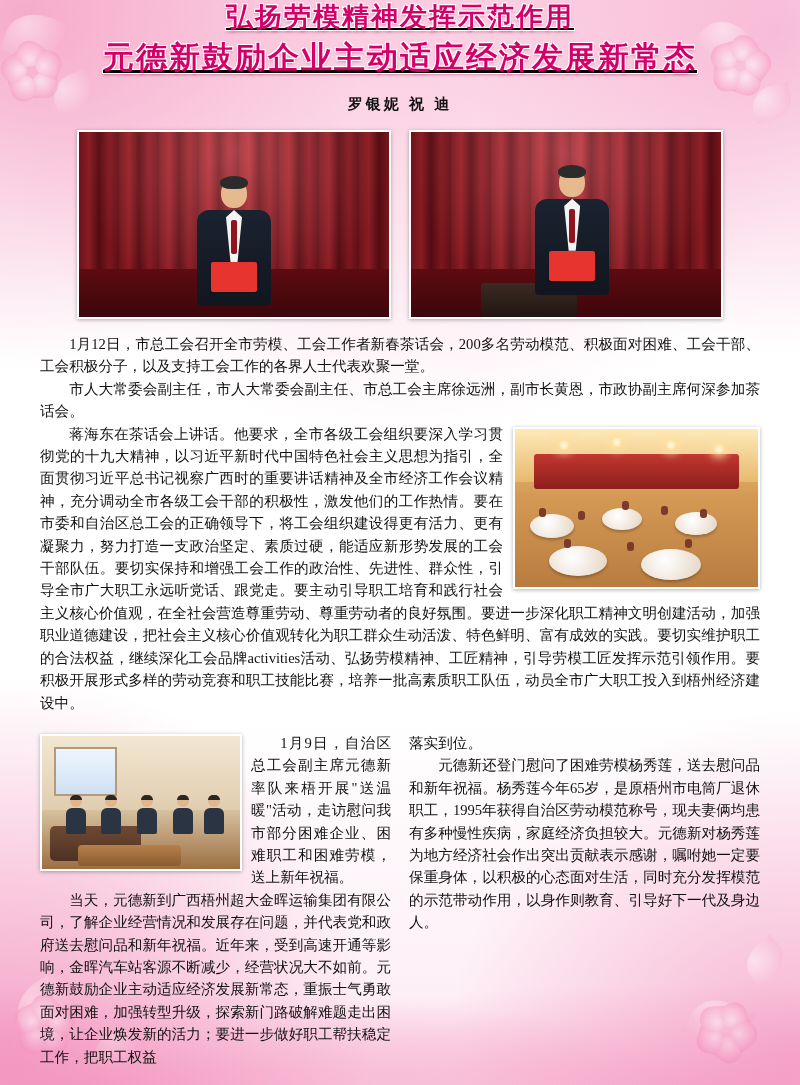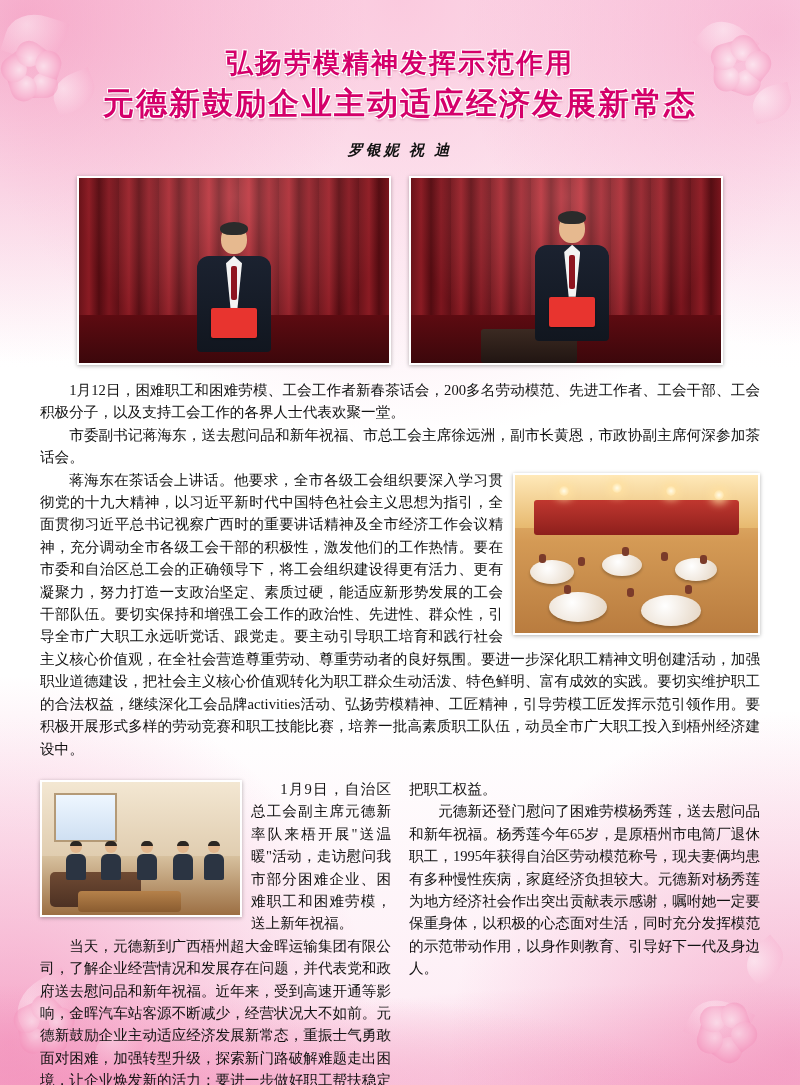--- a/index.html
+++ b/index.html
@@ -42,40 +42,39 @@
   }
   .inner{
     position:absolute;inset:0;
     padding:0 40px;
     box-sizing:border-box;
   }
 
   
   .headline{
     text-align:center;
-    padding-top:46px;
+    text-decoration:underline;
   }
   .headline .l1,.headline .l2{
     font-family:"Liberation Sans", sans-serif;
     font-weight:bold;
     color:#d4006a;
     letter-spacing:2px;
     text-shadow:
       -1px -1px 0 #fff, 1px -1px 0 #fff, -1px 1px 0 #fff, 1px 1px 0 #fff,
       0 2px 3px rgba(150,0,70,.35);
   }
   .headline .l1{font-size:27px;line-height:34px;}
   .headline .l2{font-size:31px;line-height:42px;margin-top:3px;}
   .byline{
     text-align:center;
     margin-top:16px;
     font-family:"Liberation Sans", sans-serif;
     font-size:15px;font-weight:bold;color:#111;
     letter-spacing:3px;
-    font-style:italic;
   }
 
   
   .photo-row{
     display:flex;justify-content:center;gap:18px;
     margin-top:16px;
   }
   .photo{
     width:310px;height:185px;
     border:2px solid #fff;
@@ -316,22 +315,22 @@
             <div class="p-tie"></div>
             <div class="p-paper"></div>
           </div>
         </div>
       </div>
 
     </div>
 
     <div class="article">
 
-      <p>1月12日，困难职工和困难劳模、工会工作者新春茶话会，200多名劳动模范、先进工作者、工会干部、工会积极分子，以及支持工会工作的各界人士代表欢聚一堂。</p>
-      <p>市委副书记蒋海东，送去慰问品和新年祝福、市总工会主席徐远洲，副市长黄恩，市政协副主席何深参加茶话会。</p>
+      <p>1月12日，市总工会召开全市劳模、工会工作者新春茶话会，200多名劳动模范、积极面对困难、工会干部、工会积极分子，以及支持工会工作的各界人士代表欢聚一堂。</p>
+      <p>市人大常委会副主任，市人大常委会副主任、市总工会主席徐远洲，副市长黄恩，市政协副主席何深参加茶话会。</p>
 
       <div class="float-photo">
         <div class="banquet">
           <div class="ceiling"></div>
           <div class="stagewall"></div>
           <div class="light" style="left:18%;top:7%"></div>
           <div class="light" style="left:40%;top:5%"></div>
           <div class="light" style="left:62%;top:7%"></div>
           <div class="light" style="left:82%;top:10%"></div>
 
@@ -383,21 +382,21 @@
               <div class="h"></div>
                 <div class="b"></div>
             </div>
           </div>
         </div>
         <p>1月9日，自治区总工会副主席元德新率队来梧开展"送温暖"活动，走访慰问我市部分困难企业、困难职工和困难劳模，送上新年祝福。</p>
         <p>当天，元德新到广西梧州超大金晖运输集团有限公司，了解企业经营情况和发展存在问题，并代表党和政府送去慰问品和新年祝福。近年来，受到高速开通等影响，金晖汽车站客源不断减少，经营状况大不如前。元德新鼓励企业主动适应经济发展新常态，重振士气勇敢面对困难，加强转型升级，探索新门路破解难题走出困境，让企业焕发新的活力；要进一步做好职工帮扶稳定工作，把职工权益</p>
       </div>
 
       <div class="col">
-        <p style="text-indent:0;">把职工权益。</p>
+        <p style="text-indent:0;">落实到位。</p>
         <p>元德新还登门慰问了困难劳模杨秀莲，送去慰问品和新年祝福。杨秀莲今年65岁，是原梧州市电筒厂退休职工，1995年获得自治区劳动模范称号，现夫妻俩均患有多种慢性疾病，家庭经济负担较大。元德新对杨秀莲为地方经济社会作出突出贡献表示感谢，嘱咐她一定要保重身体，以积极的心态面对生活，同时充分发挥模范的示范带动作用，以身作则教育、引导好下一代及身边人。</p>
 
       </div>
 
     </div>
 
   </div>
 </div>
 
 </body></html>

